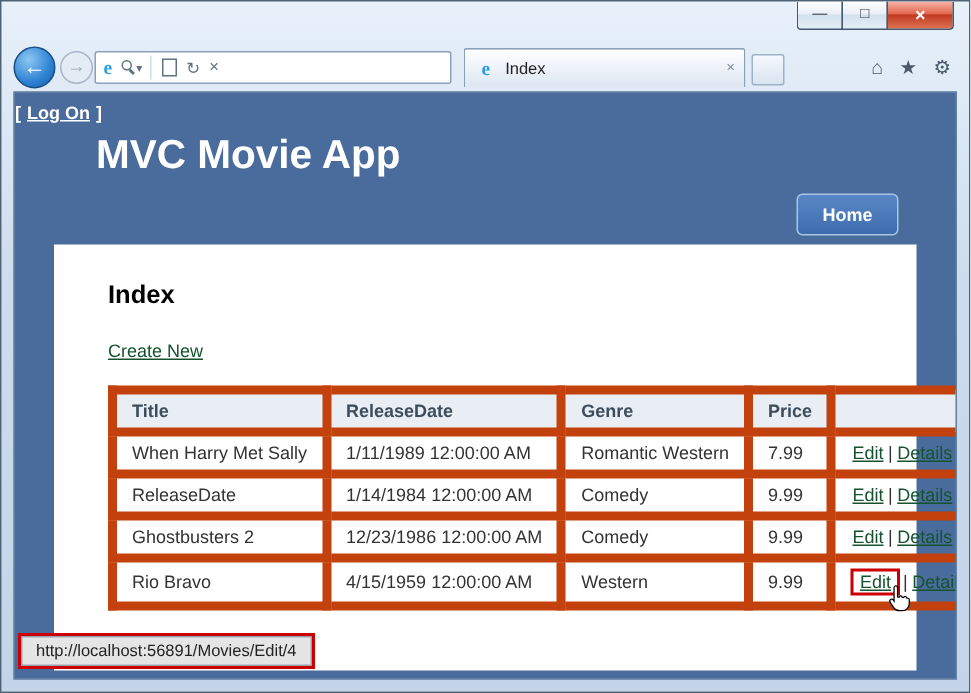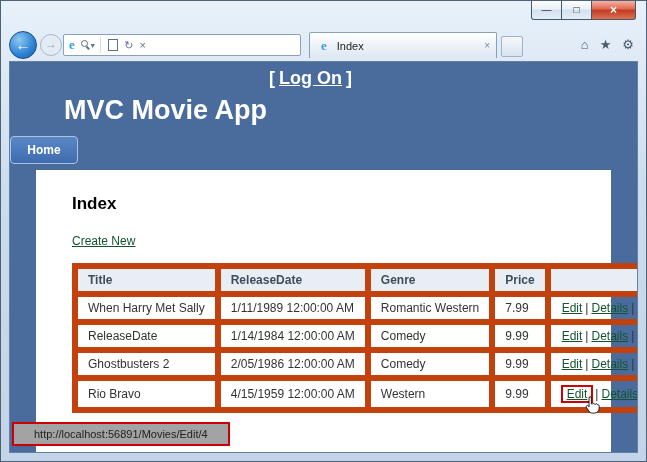--- a/index.html
+++ b/index.html
@@ -51,45 +51,45 @@
   .new-tab { position:absolute; left:500px; top:7px; width:20px; height:19px;
     background:linear-gradient(#f4f8fc,#d9e4f0); border:1px solid #9fb2c6; border-radius:2px; }
 
   .toolbar-icons { position:absolute; right:12px; top:7px; display:flex; gap:11px; font-size:13px; color:#4a5a6a; }
   .toolbar-icons span { line-height:18px; }
 
   
   .viewport { position:absolute; top:60px; left:8px; right:8px; bottom:8px; background:#4a6c9c;
     border:1px solid #62809f; box-sizing:border-box; overflow:hidden; }
 
-  .logon-row { text-align:center; padding:6px 26px 0 0; color:#fff; font-size:18px; font-weight:bold; }
+  .logon-row { text-align:left; padding:6px 26px 0 0; color:#fff; font-size:12px; font-weight:bold; }
   .logon-row a { color:#fff; text-decoration:underline; margin:0 4px; }
   .app-title { color:#fff; font-size:27px; font-weight:bold; margin:6px 0 0 54px; }
 
-  .nav-row { display:flex; justify-content:flex-end; margin:10px 38px 0 0; gap:7px;flex-direction:column; }
+  .nav-row { display:flex; justify-content:flex-end; margin:10px 38px 0 0; gap:7px; }
   .nav-btn { background:linear-gradient(#5987c6, #3f6cae); border:1px solid #aac4e2; color:#fff;
     font-weight:bold; font-size:12px; padding:6px 0; width:66px; text-align:center; border-radius:4px; cursor:pointer; }
 
   .content-box { background:#fff; margin:6px 26px 0 26px; height:260px; padding:24px 0 0 36px;
     box-sizing:content-box; position:relative; }
   .page-heading { font-size:17px; font-weight:bold; color:#000; margin:0; }
   a.plain-link { color:#14532d; text-decoration:underline; }
   .create-link { display:inline-block; margin-top:20px; font-size:12px; }
 
   table.movies { margin-top:14px; border-collapse:collapse; font-size:12px; color:#333; }
   table.movies th { background:#e8eef4; text-align:left; font-weight:bold; color:#3d4d5c; }
   table.movies th, table.movies td { border:6px solid #c2410c; padding:4px 10px; white-space:nowrap; }
   td.actions a { margin:0 1px; }
   .sep { color:#333; margin:0 2px; }
 
   .highlight-box { display:inline-block; border:2px solid #cc0000; padding:0 3px; position:relative; }
   .cursor-icon { position:absolute; right:-9px; bottom:-13px; width:15px; height:19px; }
 
   .status-wrap { position:absolute; left:2px; bottom:6px; border:2px solid #cc0000; }
-  .status-tip { background:#a3a3a3; border:1px solid #98a3ad; padding:3px 19px; font-size:11px;
+  .status-tip { background:#e5e5e5; border:1px solid #98a3ad; padding:3px 9px; font-size:11px;
     color:#222; white-space:nowrap; }
 </style>
 </head>
 <body>
 
 <div class="window">
 
   <div class="titlebar">
     <div class="win-controls">
       <div class="win-btn first">
@@ -177,21 +177,21 @@
             <td>ReleaseDate</td>
             <td>1/14/1984 12:00:00 AM</td>
             <td>Comedy</td>
             <td>9.99</td>
             <td class="actions">
               <a href="#" class="plain-link">Edit</a><span class="sep">|</span><a href="#" class="plain-link">Details</a><span class="sep">|</span><a href="#" class="plain-link">Delete</a>
             </td>
           </tr>
           <tr>
             <td>Ghostbusters 2</td>
-            <td>2/05/1986 12:00:00 AM</td>
+            <td>12/23/1986 12:00:00 AM</td>
             <td>Comedy</td>
             <td>9.99</td>
             <td class="actions">
               <a href="#" class="plain-link">Edit</a><span class="sep">|</span><a href="#" class="plain-link">Details</a><span class="sep">|</span><a href="#" class="plain-link">Delete</a>
             </td>
           </tr>
           <tr>
             <td>Rio Bravo</td>
             <td>4/15/1959 12:00:00 AM</td>
             <td>Western</td>

